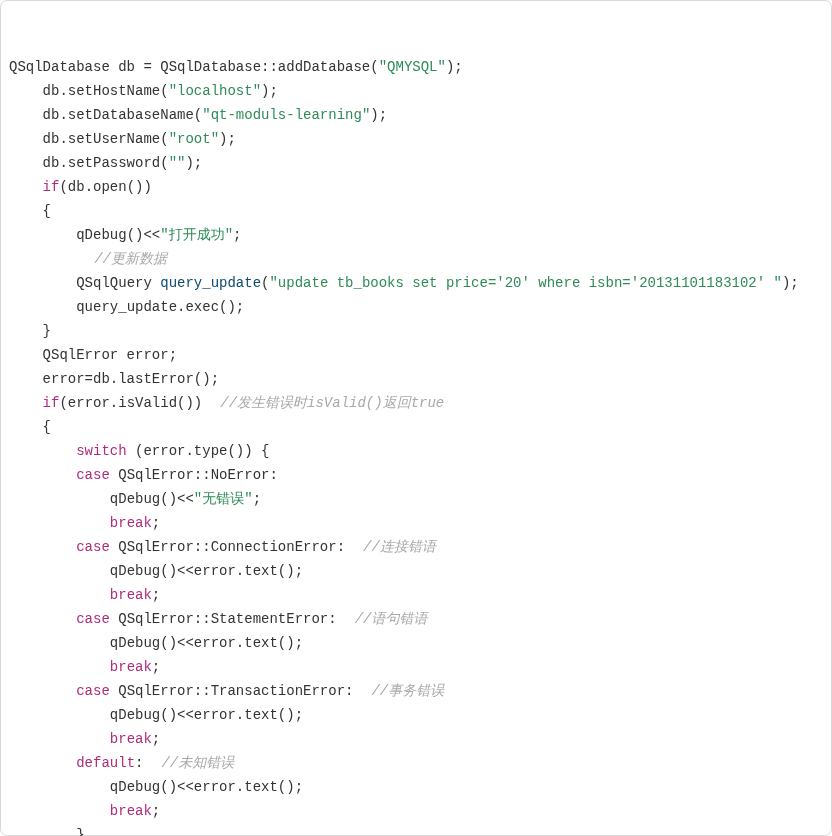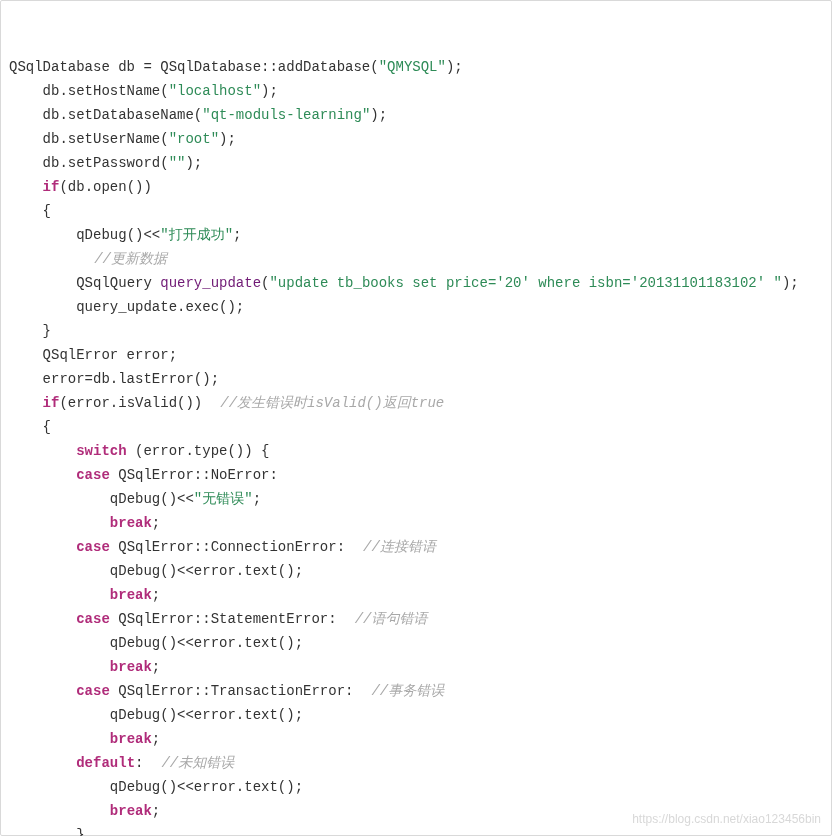--- a/index.html
+++ b/index.html
@@ -12,41 +12,40 @@
     font-size: 14px;
     line-height: 24px;
     color: #333333;
     overflow: hidden;
   }
   .code-block {
     box-sizing: border-box;
     width: 832px;
     height: 836px;
     border: 1px solid #d9d9d9;
-    border-radius: 2px;
+    border-radius: 7px;
     background: #ffffff;
     padding: 6px 8px 4px 8px;
     position: relative;
     white-space: pre;
   }
   .line { white-space: pre; }
   .tok-type { color: #333333; }
   .tok-str { color: #2e8b57; }
-  .tok-kw { color: #b02c7a; font-weight: bold; }
+  .tok-kw { color: #b02c7a; }
   .tok-cmt { color: #a8a8a8; font-style: italic; margin-left: 18px; }
-  .tok-var { color: #701a75; }
+  .tok-var { color: #0c4a6e; }
   .watermark {
     position: absolute;
     right: 10px;
     bottom: 4px;
     font-family: Arial, sans-serif;
     font-size: 12px;
     color: #d8d8d8;
     font-style: normal;
   }
 </style>
 </head>
 <body>
 
 <div class="code-block">
   <div id="lines"><div class="line"><span></span><span class="tok-type">QSqlDatabase db = QSqlDatabase::addDatabase(</span><span class="tok-str">"QMYSQL"</span><span class="tok-type">);</span></div><div class="line"><span>    </span><span class="tok-type">db.setHostName(</span><span class="tok-str">"localhost"</span><span class="tok-type">);</span></div><div class="line"><span>    </span><span class="tok-type">db.setDatabaseName(</span><span class="tok-str">"qt-moduls-learning"</span><span class="tok-type">);</span></div><div class="line"><span>    </span><span class="tok-type">db.setUserName(</span><span class="tok-str">"root"</span><span class="tok-type">);</span></div><div class="line"><span>    </span><span class="tok-type">db.setPassword(</span><span class="tok-str">""</span><span class="tok-type">);</span></div><div class="line"><span>    </span><span class="tok-kw">if</span><span class="tok-type">(db.open())</span></div><div class="line"><span>    </span><span class="tok-type">{</span></div><div class="line"><span>        </span><span class="tok-type">qDebug()&lt;&lt;</span><span class="tok-str">"打开成功"</span><span class="tok-type">;</span></div><div class="line"><span>        </span><span class="tok-cmt">//更新数据</span></div><div class="line"><span>        </span><span class="tok-type">QSqlQuery </span><span class="tok-var">query_update</span><span class="tok-type">(</span><span class="tok-str">"update tb_books set price='20' where isbn='20131101183102' "</span><span class="tok-type">);</span></div><div class="line"><span>        </span><span class="tok-type">query_update.exec();</span></div><div class="line"><span>    </span><span class="tok-type">}</span></div><div class="line"><span>    </span><span class="tok-type">QSqlError error;</span></div><div class="line"><span>    </span><span class="tok-type">error=db.lastError();</span></div><div class="line"><span>    </span><span class="tok-kw">if</span><span class="tok-type">(error.isValid())</span><span class="tok-cmt">//发生错误时isValid()返回true</span></div><div class="line"><span>    </span><span class="tok-type">{</span></div><div class="line"><span>        </span><span class="tok-kw">switch</span><span class="tok-type"> (error.type()) {</span></div><div class="line"><span>        </span><span class="tok-kw">case</span><span class="tok-type"> QSqlError::NoError:</span></div><div class="line"><span>            </span><span class="tok-type">qDebug()&lt;&lt;</span><span class="tok-str">"无错误"</span><span class="tok-type">;</span></div><div class="line"><span>            </span><span class="tok-kw">break</span><span class="tok-type">;</span></div><div class="line"><span>        </span><span class="tok-kw">case</span><span class="tok-type"> QSqlError::ConnectionError:</span><span class="tok-cmt">//连接错语</span></div><div class="line"><span>            </span><span class="tok-type">qDebug()&lt;&lt;error.text();</span></div><div class="line"><span>            </span><span class="tok-kw">break</span><span class="tok-type">;</span></div><div class="line"><span>        </span><span class="tok-kw">case</span><span class="tok-type"> QSqlError::StatementError:</span><span class="tok-cmt">//语句错语</span></div><div class="line"><span>            </span><span class="tok-type">qDebug()&lt;&lt;error.text();</span></div><div class="line"><span>            </span><span class="tok-kw">break</span><span class="tok-type">;</span></div><div class="line"><span>        </span><span class="tok-kw">case</span><span class="tok-type"> QSqlError::TransactionError:</span><span class="tok-cmt">//事务错误</span></div><div class="line"><span>            </span><span class="tok-type">qDebug()&lt;&lt;error.text();</span></div><div class="line"><span>            </span><span class="tok-kw">break</span><span class="tok-type">;</span></div><div class="line"><span>        </span><span class="tok-kw">default</span><span class="tok-type">:</span><span class="tok-cmt">//未知错误</span></div><div class="line"><span>            </span><span class="tok-type">qDebug()&lt;&lt;error.text();</span></div><div class="line"><span>            </span><span class="tok-kw">break</span><span class="tok-type">;</span></div><div class="line"><span>        </span><span class="tok-type">}</span></div></div>
-  <div class="watermark">https://blog.csdn.net/xiao123456bin</div>
 </div>
 
 </body></html>

